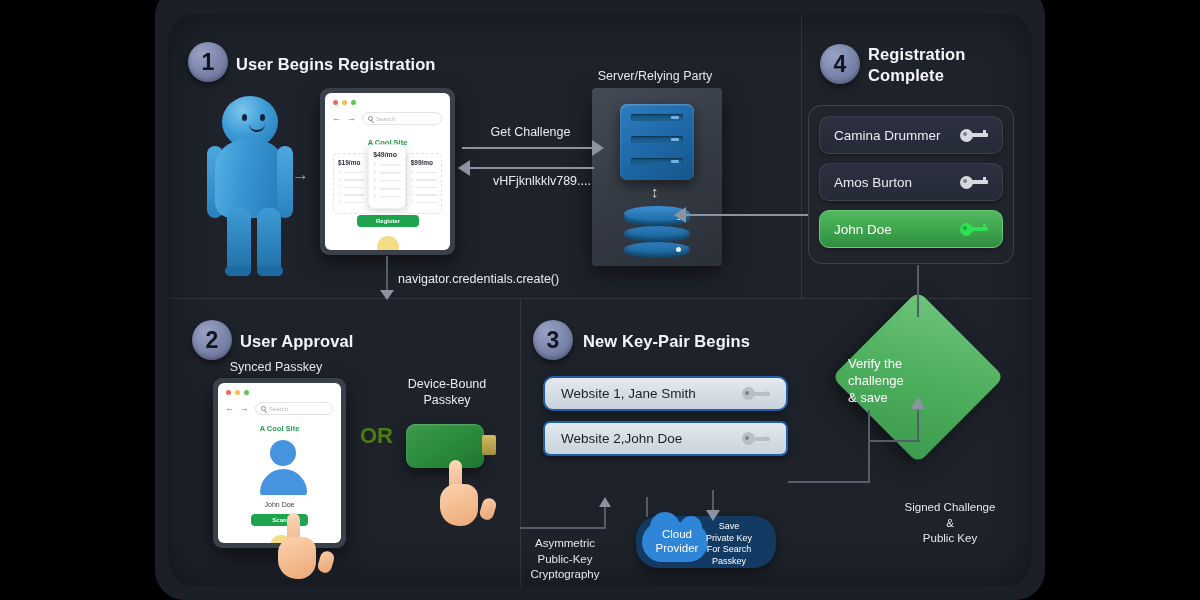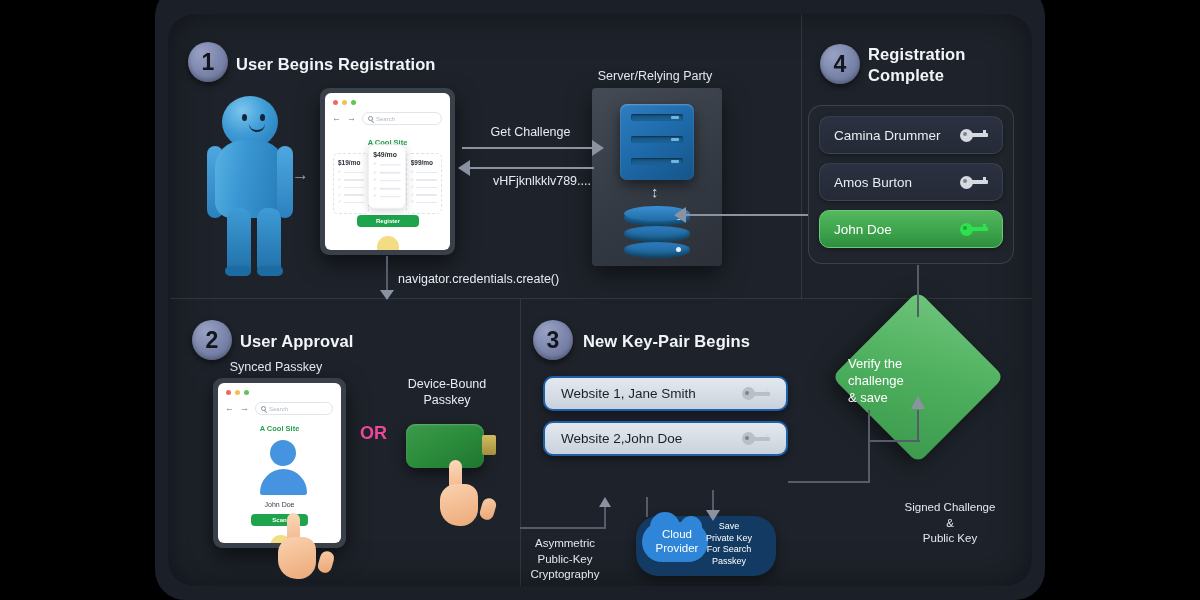--- a/index.html
+++ b/index.html
@@ -249,21 +249,21 @@
     transform: rotate(45deg); border-radius: 9px;
     box-shadow: 0 8px 22px rgba(0,0,0,.5);
   }
   .diamond-text {
     position: absolute; width: 140px; text-align: left;
     color: #fff; font-size: 13px; line-height: 1.32;
   }
 
   
   .cloudpill {
-    position: absolute; background: #123a63; border-radius: 22px; height: 60px;
+    position: absolute; background: #123a63; border-radius: 22px; height: 52px;
     display: flex; align-items: center;
     box-shadow: 0 4px 12px rgba(0,0,0,.45);
   }
   .cloudshape {
     position: absolute; left: 6px; top: 6px; width: 66px; height: 40px;
     background: #2f86d8; border-radius: 20px;
   }
   .cloudshape::before {
     content:""; position:absolute; left: 8px; top: -10px; width: 30px; height: 30px;
     background:#2f86d8; border-radius:50%;
@@ -274,21 +274,21 @@
   }
   .cloud-label {
     position: absolute; left: 12px; top: 11px; width: 58px; text-align: center;
     color: #fff; font-size: 11.5px; line-height: 1.25; z-index: 2; font-weight: 500;
   }
   .cloud-right {
     position: absolute; right: 9px; top: 5px; width: 76px; text-align: center;
     color: #fff; font-size: 9px; line-height: 1.3;
   }
 
-  .or-text { position: absolute; color: #ec4899; font-size: 18px; font-weight: bold; }
+  .or-text { position: absolute; color: #4d7c0f; font-size: 22px; font-weight: bold; }
 
   .usbkey {
     position: absolute; width: 78px; height: 44px; border-radius: 9px;
     background: linear-gradient(150deg,#3c9a4b 0%,#2b8c3c 50%,#1f7530 100%);
     box-shadow: 0 6px 14px rgba(0,0,0,.5), inset 0 1px 2px rgba(255,255,255,.22);
   }
   .usbconn {
     position: absolute; right: -12px; top: 11px; width: 14px; height: 20px;
     background: linear-gradient(180deg,#d2bb62,#a38f3e); border-radius: 2px;
   }
@@ -550,21 +550,21 @@
   </div>
   <div class="step-title" style="left:583px;top:331px;">New Key-Pair Begins</div>
 
   <div class="kp-row light" style="left:543px;top:376px;width:245px;">
     <span>Website 1, Jane Smith</span>
     <span class="keyicon">
         <span class="kbow" style="background:#b9bfc7;"></span>
         <span class="kstem" style="background:#b9bfc7;"></span>
       </span>
   </div>
-  <div class="kp-row light" style="left:543px;top:421px;width:245px;">
+  <div class="kp-row light" style="left:543px;top:421px;width:245px;border-radius:7px;">
     <span>Website 2,John Doe</span>
     <span class="keyicon">
         <span class="kbow" style="background:#b9bfc7;"></span>
         <span class="kstem" style="background:#b9bfc7;"></span>
       </span>
   </div>
 
   <div class="line-dark" style="left:520px;top:527px;width:86px;height:2px;"></div>
   <div class="line-dark" style="left:604px;top:505px;width:2px;height:24px;"></div>
   <div class="tri" style="left:599px;top:497px;border-bottom:10px solid #8b93a1;border-left:6px solid transparent;border-right:6px solid transparent;"></div>

